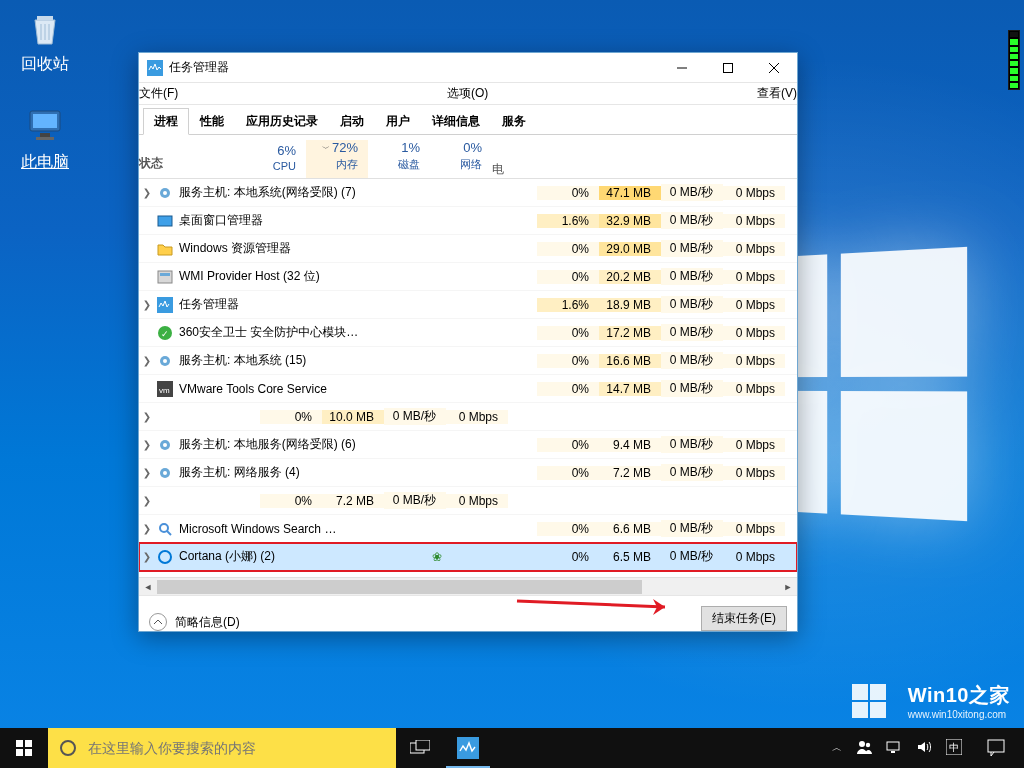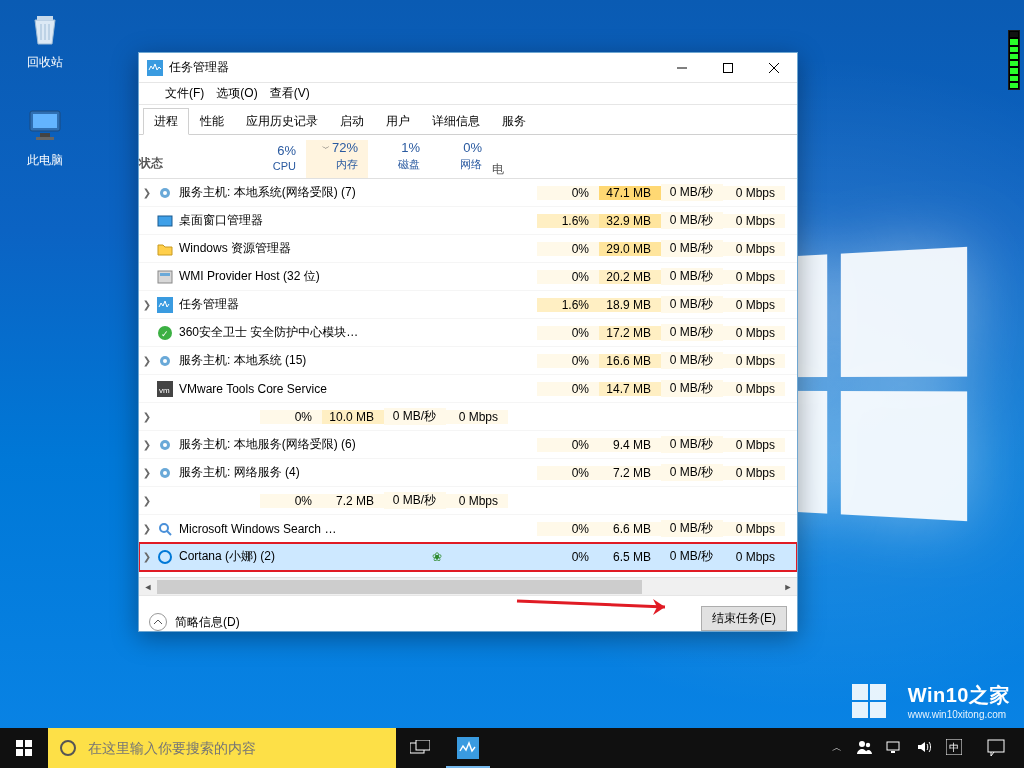--- a/index.html
+++ b/index.html
@@ -6,38 +6,38 @@
 body { width: 1024px; height: 768px; overflow: hidden; position: relative; background: #0078d7; }
 
 
 .desktop { position: absolute; inset: 0; background: linear-gradient(180deg,#0a5bb3 0%,#0b63c3 30%,#0078d7 60%,#0a84e6 100%); }
 .hero { position: absolute; right: 60px; top: 50%; transform: translateY(-50%); width: 260px; height: 260px; }
 .hero-win { display: grid; grid-template-columns: 1fr 1fr; grid-template-rows: 1fr 1fr; gap: 14px; width: 100%; height: 100%; transform: perspective(600px) rotateY(-14deg); }
 .hero-win div { background: rgba(255,255,255,0.92); box-shadow: 0 0 60px rgba(255,255,255,0.35); }
 .light-streak { position:absolute; right:0; top:0; width:700px; height:768px; background: radial-gradient(ellipse at 70% 50%, rgba(255,255,255,0.18), transparent 60%); pointer-events:none;}
 
 
-.desktop-icon { position: absolute; width: 74px; text-align: center; color: #fff; font-size: 12px; }
+.desktop-icon { position: absolute; width: 74px; text-align: center; color: #fff; font-size: 16px; }
 .desktop-icon .ic { width: 44px; height: 44px; margin: 0 auto 4px; display:flex; align-items:center; justify-content:center; }
 .recycle { left: 8px; top: 6px; }
-.thispc { left: 8px; top: 104px; }
+.thispc { left: 8px; top: 104px; text-decoration: underline; }
 
 
 .tm { position: absolute; left: 138px; top: 52px; width: 660px; height: 580px; background: #fff; border: 1px solid #6fa7d2; box-shadow: 0 6px 24px rgba(0,0,0,0.35); display:flex; flex-direction:column; }
 .tm-titlebar { height: 30px; display:flex; align-items:center; padding: 0 0 0 8px; background:#fff; border-bottom:1px solid #e6e6e6; }
 .tm-titlebar .ticon { width:16px; height:16px; margin-right:6px; }
 .tm-titlebar .ttxt { font-size: 12px; flex:1; color:#000; }
 .tm-controls { display:flex; }
 .tm-controls button { width:46px; height:30px; border:none; background:transparent; font-size:11px; display:flex; align-items:center; justify-content:center; }
 
-.tm-menu { height:22px; display:flex; align-items:center; gap:12px; padding:0 26px; font-size:12px; color:#000; border-bottom:1px solid #e6e6e6; }
+.tm-menu { height:22px; display:flex; align-items:center; gap:12px; padding:0 0; font-size:12px; color:#000; border-bottom:1px solid #e6e6e6;justify-content:space-between; }
 .tm-menu span { cursor:default; }
 
 .tm-tabs { display:flex; padding: 2px 4px 0; background:#fff; font-size:12px; border-bottom:1px solid #d0d0d0; }
-.tm-tabs .tab { padding:4px 10px; border:1px solid transparent; border-bottom:none; position:relative; top:1px; cursor:default; }
+.tm-tabs .tab { padding:4px 10px; border:1px solid transparent; border-bottom:none; position:relative; top:1px; cursor:default;font-weight:bold; }
 .tm-tabs .tab.active { border-color:#d0d0d0; background:#fff; border-bottom:1px solid #fff; }
 
 .tm-header { display:flex; font-size:12px; color:#555; border-bottom:1px solid #e0e0e0; height:44px; align-items:flex-end; background:#fff; }
 .col-name { flex:1; padding:0 0 6px 10px; }
 .col-status { width:105px; padding-bottom:6px;font-weight:bold; }
 .col-metric { width:62px; text-align:right; padding:0 10px 6px 0; display:flex; flex-direction:column; align-items:flex-end; gap:2px; }
 .col-metric .pct { color:#2a5aa0; font-size:13px; }
 .col-metric .lbl { color:#2a5aa0; font-size:11px; }
 .col-metric.sorted { background:#fff4df; }
 .sort-ind { font-size:8px; color:#555; position:relative; top:-1px; margin-right:2px;}

